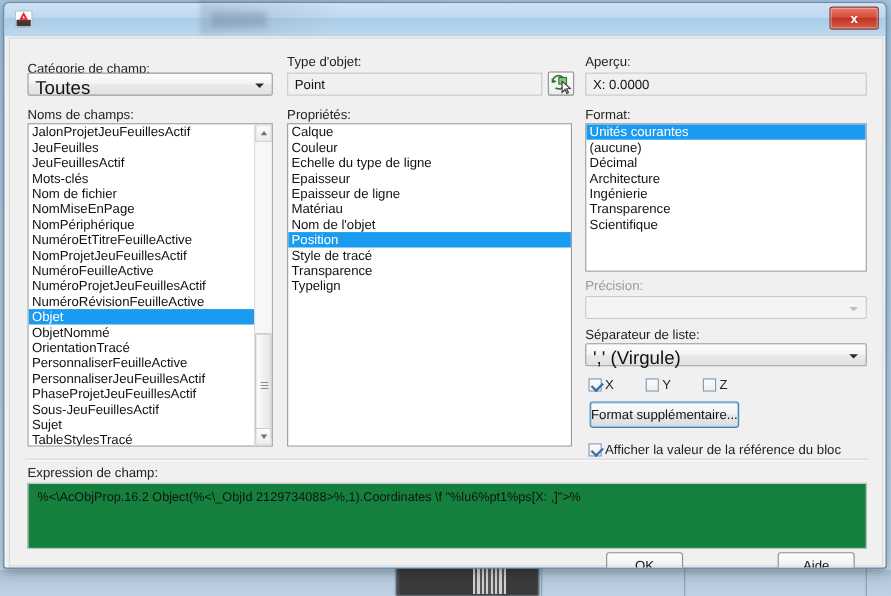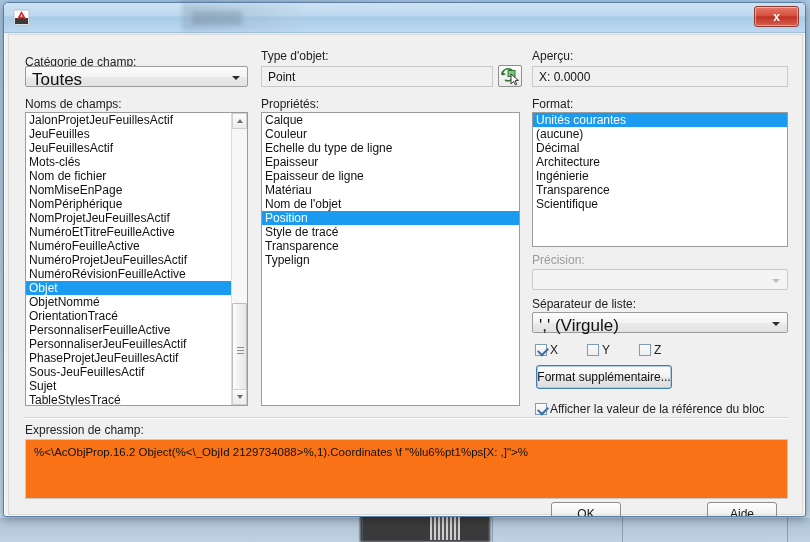--- a/index.html
+++ b/index.html
@@ -271,21 +271,21 @@
     background: linear-gradient(to bottom,#fdfdfd,#ececec);
     border: 1px solid #8e8e8e;
     border-radius: 2px;
     box-sizing: border-box;
     cursor: pointer;
   }
 
   
   .expr-box {
     position: absolute;
-    background: #f97316;
+    background: #15803d;
     border: 1px solid #c9c9c9;
     box-sizing: border-box;
   }
   .expr-text {
     position: absolute; left: 8px; top: 6px;
     font-size: 11.5px;
     color: #111;
     white-space: nowrap;
     font-family: "Liberation Sans", sans-serif;
   }
@@ -340,22 +340,22 @@
 
     <div class="listbox" style="left:16px; top:77px; width:223px; height:294px;">
       <div class="inner" id="field-names-list" style="right:16px;">
           <div class="li">JalonProjetJeuFeuillesActif</div>
           <div class="li">JeuFeuilles</div>
           <div class="li">JeuFeuillesActif</div>
           <div class="li">Mots-clés</div>
           <div class="li">Nom de fichier</div>
           <div class="li">NomMiseEnPage</div>
           <div class="li">NomPériphérique</div>
+          <div class="li">NuméroEtTitreFeuilleActive</div>
           <div class="li">NomProjetJeuFeuillesActif</div>
-          <div class="li">NuméroEtTitreFeuilleActive</div>
           <div class="li">NuméroFeuilleActive</div>
           <div class="li">NuméroProjetJeuFeuillesActif</div>
           <div class="li">NuméroRévisionFeuilleActive</div>
           <div class="li sel">Objet</div>
           <div class="li">ObjetNommé</div>
           <div class="li">OrientationTracé</div>
           <div class="li">PersonnaliserFeuilleActive</div>
           <div class="li">PersonnaliserJeuFeuillesActif</div>
           <div class="li">PhaseProjetJeuFeuillesActif</div>
           <div class="li">Sous-JeuFeuillesActif</div>

